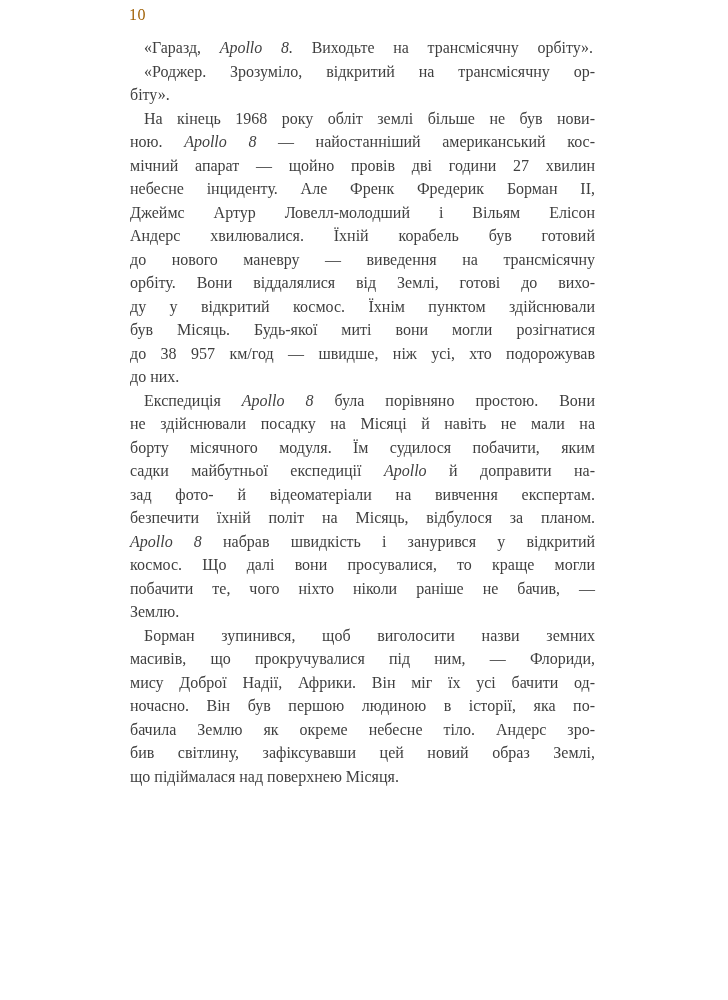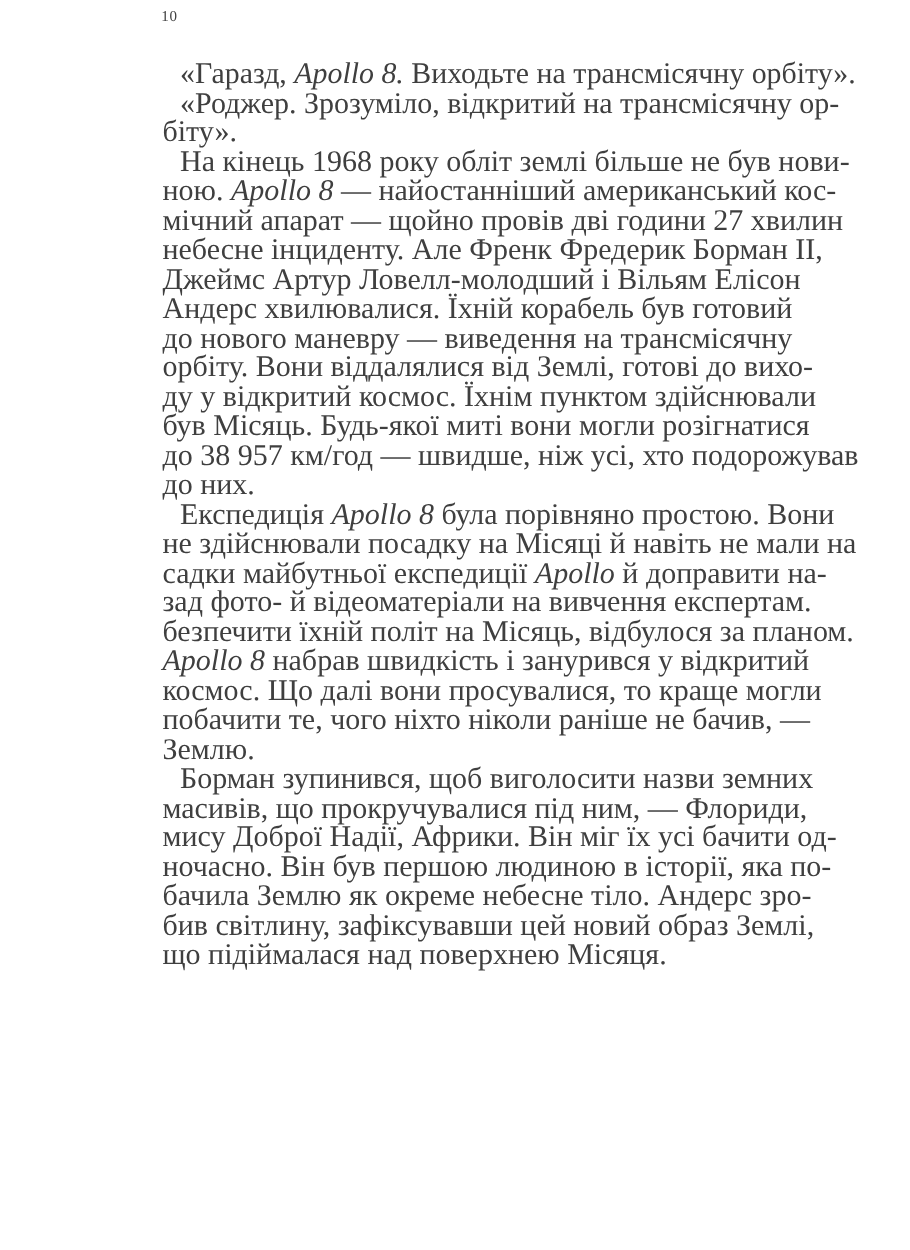--- a/index.html
+++ b/index.html
@@ -12,30 +12,30 @@
     position: relative;
     background: #ffffff;
     overflow: hidden;
     font-family: "Liberation Serif", "DejaVu Serif", serif;
     color: #3f3f3f;
   }
   .page-number {
     position: absolute;
     left: 129px;
     top: 6px;
-    font-size: 12px;
+    font-size: 16px;
     letter-spacing: 0.5px;
-    color: #404040;
+    color: #a16207;
   }
   .text-block {
     position: absolute;
     left: 130px;
-    top: 48px;
+    top: 36px;
     width: 465px;
-    font-size: 24px;
+    font-size: 16px;
     line-height: 23.5px;
   }
   .para {
     margin: 0;
     padding: 0;
   }
   .line {
     white-space: nowrap;
     text-align: justify;
     text-align-last: justify;
@@ -76,20 +76,21 @@
       <div class="line">до нового маневру — виведення на трансмісячну</div>
       <div class="line">орбіту. Вони віддалялися від Землі, готові до вихо-</div>
       <div class="line">ду у відкритий космос. Їхнім пунктом здійснювали</div>
       <div class="line">був Місяць. Будь-якої миті вони могли розігнатися</div>
       <div class="line">до 38 957 км/год — швидше, ніж усі, хто подорожував</div>
       <div class="line last">до них.</div>
     </div>
     <div class="para">
       <div class="line indent">Експедиція <i>Apollo 8</i> була порівняно простою. Вони</div>
       <div class="line">не здійснювали посадку на Місяці й навіть не мали на</div>
+      <div class="line">борту місячного модуля. Їм судилося побачити, яким</div>
       <div class="line">садки майбутньої експедиції <i>Apollo</i> й доправити на-</div>
       <div class="line">зад фото- й відеоматеріали на вивчення експертам.</div>
     </div>
     <div class="para">
       <div class="line">безпечити їхній політ на Місяць, відбулося за планом.</div>
       <div class="line"><i>Apollo 8</i> набрав швидкість і занурився у відкритий</div>
       <div class="line">космос. Що далі вони просувалися, то краще могли</div>
       <div class="line">побачити те, чого ніхто ніколи раніше не бачив, —</div>
       <div class="line last">Землю.</div>
     </div>

